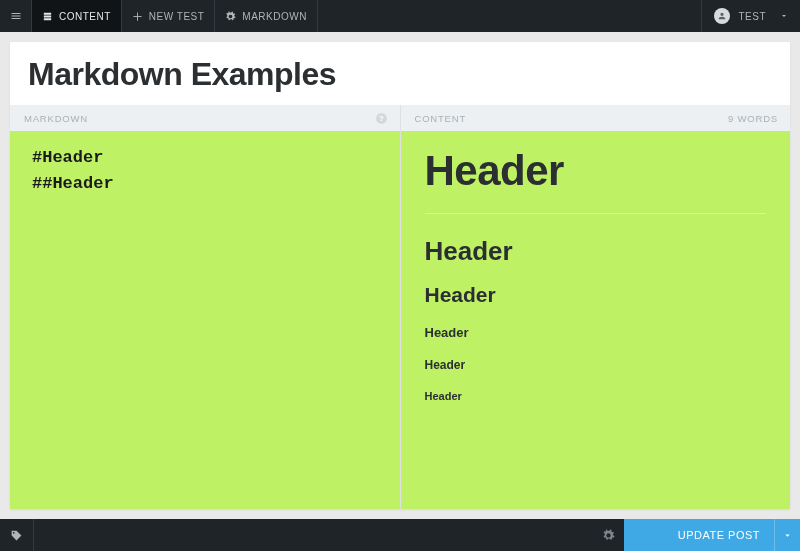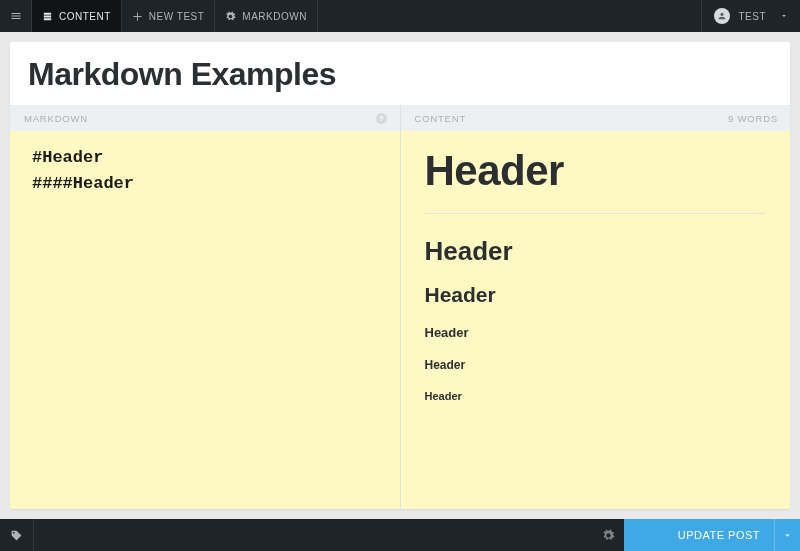--- a/index.html
+++ b/index.html
@@ -114,21 +114,21 @@
       display: flex;
       align-items: center;
       justify-content: space-between;
       padding: 0 12px 0 14px;
       color: #a9b0b5;
       font-size: 9.5px;
       letter-spacing: 0.8px;
     }
     .pane-body {
       flex: 1;
-      background: #fef9c3;
+      background: #bef264;
       overflow: auto;
     }
     .pane.left .pane-body {
       padding: 14px 22px;
       font-family: "Courier New", Courier, monospace;
       font-weight: 700;
       font-size: 17px;
       color: #1b1b1b;
       line-height: 1.55;
     }
@@ -253,21 +253,21 @@
       <div class="pane left">
         <div class="pane-header">
           <span>MARKDOWN</span>
           <svg class="info-icon" viewBox="0 0 24 24">
               <circle cx="12" cy="12" r="10" fill="#d4d8db"></circle>
               <text x="12" y="17" text-anchor="middle" font-size="14" font-weight="700" fill="#fff">?</text>
             </svg>
         </div>
         <div class="pane-body">
           <div class="md-line">#Header</div>
-          <div class="md-line">####Header</div>
+          <div class="md-line">##Header</div>
         </div>
       </div>
       <div class="pane right">
         <div class="pane-header">
           <span>CONTENT</span>
           <span>9 WORDS</span>
         </div>
         <div class="pane-body">
           <div class="prev-h1">Header</div>
           <hr class="prev-hr">

